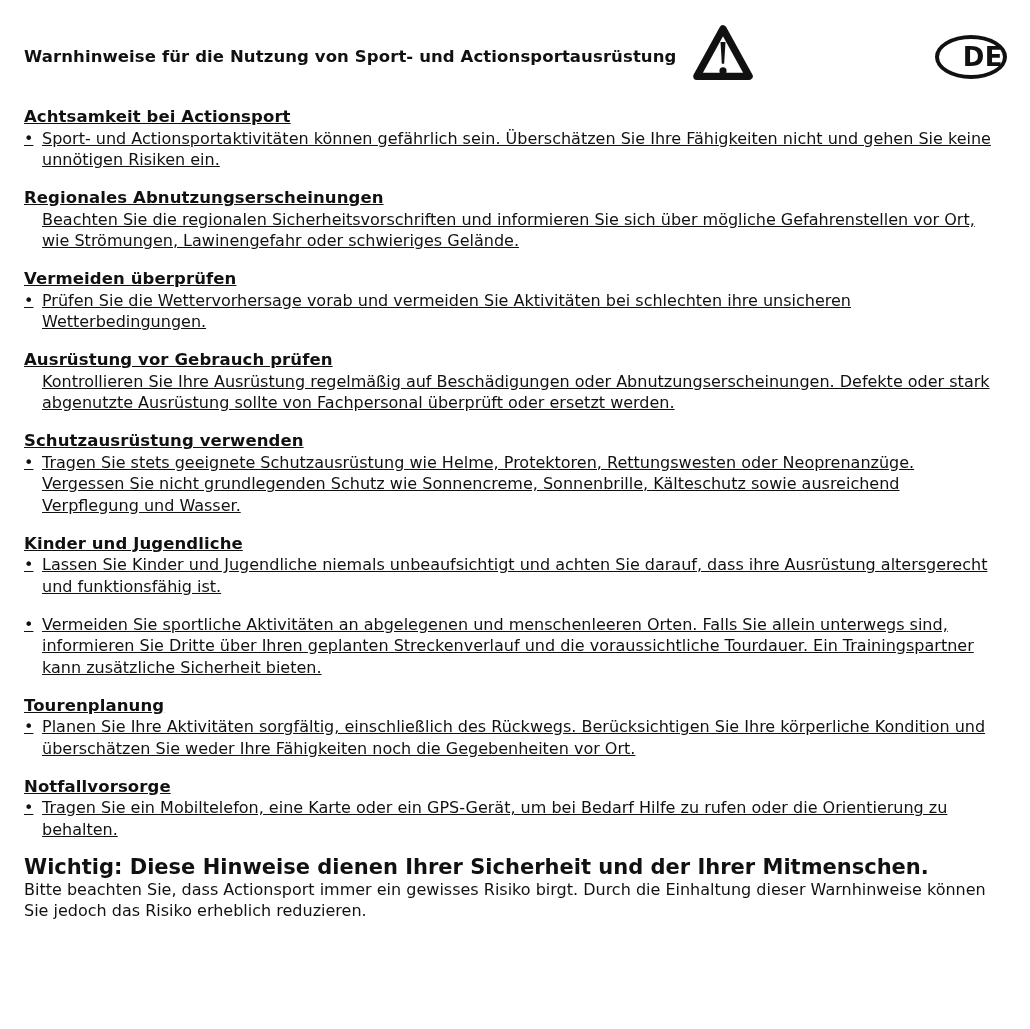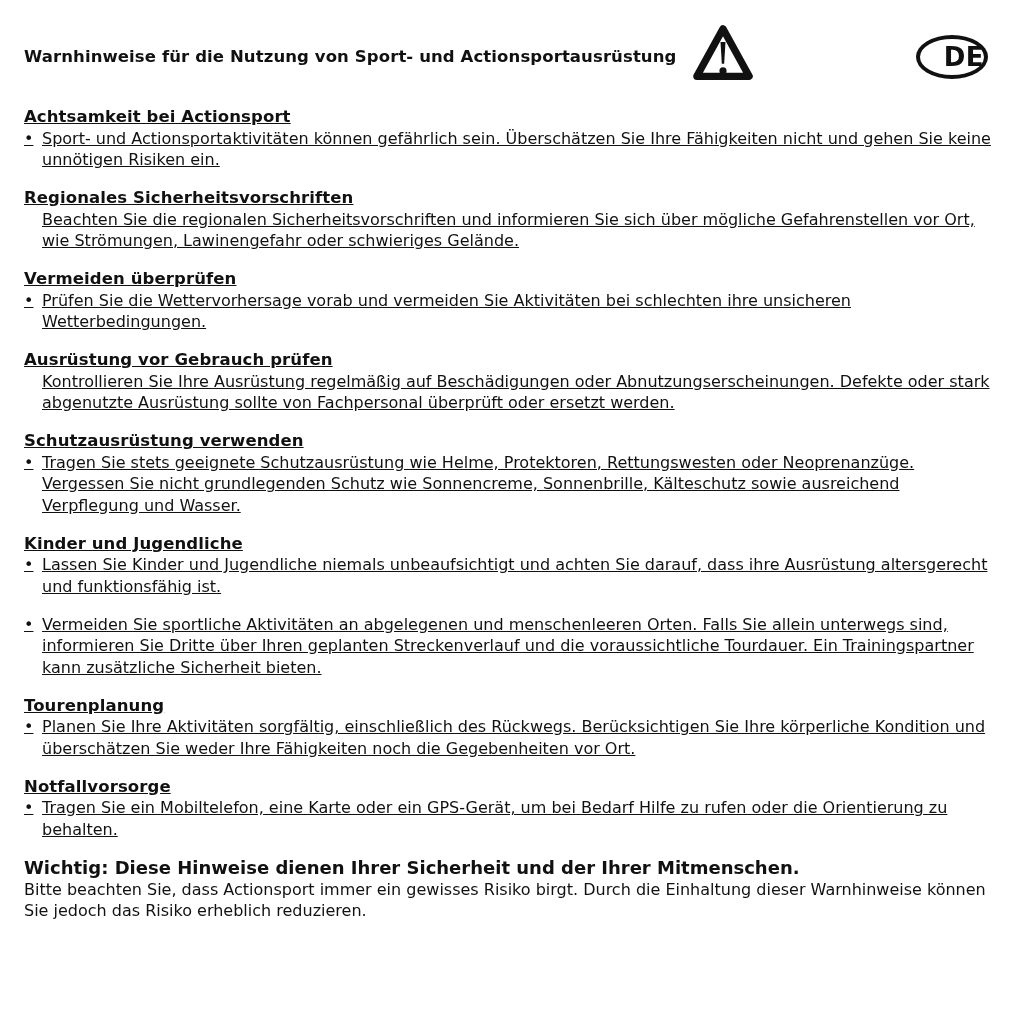--- a/index.html
+++ b/index.html
@@ -2,37 +2,37 @@
 <html lang="de"><head>
 <meta charset="utf-8">
 <style>
   html,body{margin:0;padding:0;}
   body{
     width:1030px;height:1029px;overflow:hidden;
     background:#ffffff;color:#111111;
     font-family:"DejaVu Sans","Liberation Sans",sans-serif;
     font-size:16px;line-height:21.5px;
   }
-  .doc{box-sizing:border-box;width:1030px;height:1029px;padding:25px 35px 0 24px;}
+  .doc{box-sizing:border-box;width:1030px;height:1029px;padding:25px 16px 0 24px;}
   .title-row{display:flex;align-items:center;height:64px;margin-bottom:17px;}
   .page-title{margin:0;font-size:16.5px;font-weight:bold;line-height:20px;letter-spacing:0.1px;}
   .tri{flex:none;margin-left:16px;}
   .de-badge{
     flex:none;margin-left:auto;margin-right:7px;
     width:64px;height:36px;border:4px solid #111;border-radius:50%;
     display:flex;align-items:center;justify-content:flex-end;
     font-weight:bold;font-size:26px;letter-spacing:0.5px;line-height:1;
   }
   .section{margin:0 0 16.5px 0;text-decoration:underline;}
   .section h2{margin:0;font-size:16.5px;font-weight:bold;line-height:21.5px;letter-spacing:0.1px;}
   .item{display:flex;max-width:971px;}
   .bullet{flex:none;width:18px;}
   .itext{flex:1;min-width:0;}
   .footer{margin-top:17px;max-width:971px;}
-  .footer .bold-line{font-weight:bold;font-size:18px;}
+  .footer .bold-line{font-weight:bold;font-size:21px;}
 </style>
 </head>
 <body>
 
 <div class="doc">
 
   <header class="title-row">
     <h1 class="page-title">Warnhinweise für die Nutzung von Sport- und Actionsportausrüstung</h1>
     <span class="tri">
       <svg width="62" height="64" viewBox="0 0 64 64" aria-hidden="true">
@@ -48,21 +48,21 @@
 
   <section class="section">
     <h2>Achtsamkeit bei Actionsport</h2>
     <div class="item">
       <span class="bullet">•</span>
       <span class="itext">Sport- und Actionsportaktivitäten können gefährlich sein. Überschätzen Sie Ihre Fähigkeiten nicht und gehen Sie keine unnötigen Risiken ein.</span>
     </div>
   </section>
 
   <section class="section">
-    <h2>Regionales Sicherheitsvorschriften</h2>
+    <h2>Regionales Abnutzungserscheinungen</h2>
     <div class="item">
       <span class="bullet"></span>
       <span class="itext">Beachten Sie die regionalen Sicherheitsvorschriften und informieren Sie sich über mögliche Gefahrenstellen vor Ort, wie Strömungen, Lawinengefahr oder schwieriges Gelände.</span>
     </div>
   </section>
 
   <section class="section">
     <h2>Vermeiden überprüfen</h2>
     <div class="item">
       <span class="bullet">•</span>

